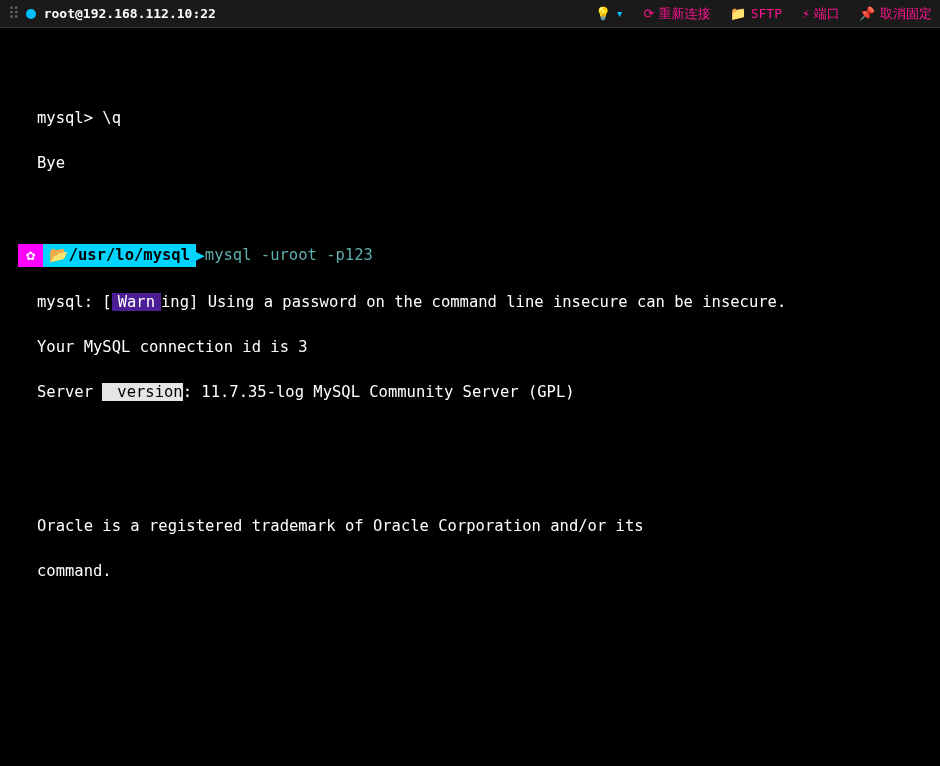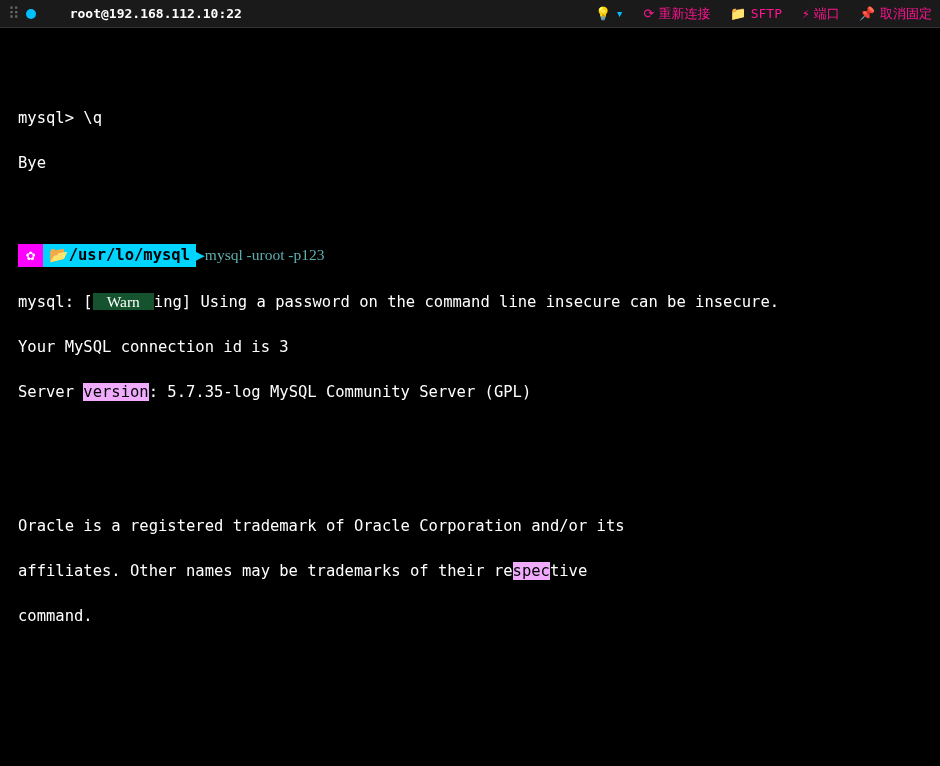--- a/index.html
+++ b/index.html
@@ -38,21 +38,20 @@
     }
     .status-dot {
       width: 10px;
       height: 10px;
       background: #00bfff;
       border-radius: 50%;
     }
     .host-label {
       color: #fff;
       font-weight: bold;
-      margin-left: 26px;
     }
     .toolbar-right {
       display: flex;
       align-items: center;
       gap: 20px;
       font-size: 13px;
     }
     .toolbar-action {
       display: flex;
       align-items: center;
@@ -62,30 +61,30 @@
     }
     .toolbar-action.blue {
       color: #00bfff;
     }
     .terminal {
       padding: 12px 18px;
       line-height: 1.45;
       white-space: pre;
       font-size: 15.5px;
     }
-    .white { color: #fff; }
+    .white { color: #fff; margin-left: 19px; }
     .magenta-bg {
-      background: #14532d;
+      background: #4c1d95;
       color: #fff;
-      padding: 0 14px;
-      font-family: Liberation Serif, serif;
+      padding: 0 6px;
     }
     .cyan-bg {
-      background: #f0abfc;
+      background: #e5e5e5;
       color: #000;
+      padding-left: 15px;
     }
     .purple-block {
       background: #ff00ff;
       color: #fff;
       display: inline-flex;
       align-items: center;
       padding: 0 8px;
     }
     .line {
       min-height: 1.45em;
@@ -102,21 +101,20 @@
       align-items: center;
       font-weight: bold;
     }
     .arrow-right {
       color: #00d4ff;
       font-size: 18px;
       margin-left: -2px;
     }
     .dim-cyan {
       color: #5fafaf;
-      font-family: Liberation Serif, serif;
     }
   </style>
 </head>
 <body>
 
 <div class="toolbar">
   <div class="toolbar-left">
     <span class="dots">⠿</span>
     <span class="status-dot"></span>
     <span class="host-label">root@192.168.112.10:22</span>
@@ -146,25 +144,24 @@
 </div>
 
 <div class="terminal">
 <div class="line"></div>
 <div class="line white">mysql&gt; \q</div>
 <div class="line white">Bye</div>
 <div class="line"></div>
 <div class="line"><span class="prompt-line"><span class="purple-block">✿</span><span class="path-badge"><span>📂</span><span>/usr/lo/mysql</span></span><span class="arrow-right">▶</span> <span class="dim-cyan">mysql -uroot -p123</span></span></div>
 <div class="line white"><span>mysql: [</span><span class="magenta-bg">Warn</span><span>ing] Using a password on the command line insecure can be insecure.</span></div>
 <div class="line white">Your MySQL connection id is 3</div>
-<div class="line white"><span>Server </span><span class="cyan-bg">version</span><span>: 5.7.35-log MySQL Community Server (GPL)</span></div>
+<div class="line white"><span>Server </span><span class="cyan-bg">version</span><span>: 11.7.35-log MySQL Community Server (GPL)</span></div>
 <div class="line"></div>
 <div class="line"></div>
 <div class="line white">Oracle is a registered trademark of Oracle Corporation and/or its</div>
-<div class="line white"><span>affiliates. Other names may be trademarks of their re</span><span class="cyan-bg">spec</span><span>tive</span></div>
 <div class="line white">command.</div>
 <div class="line"></div>
 
 
 
 
 
 
 
 

